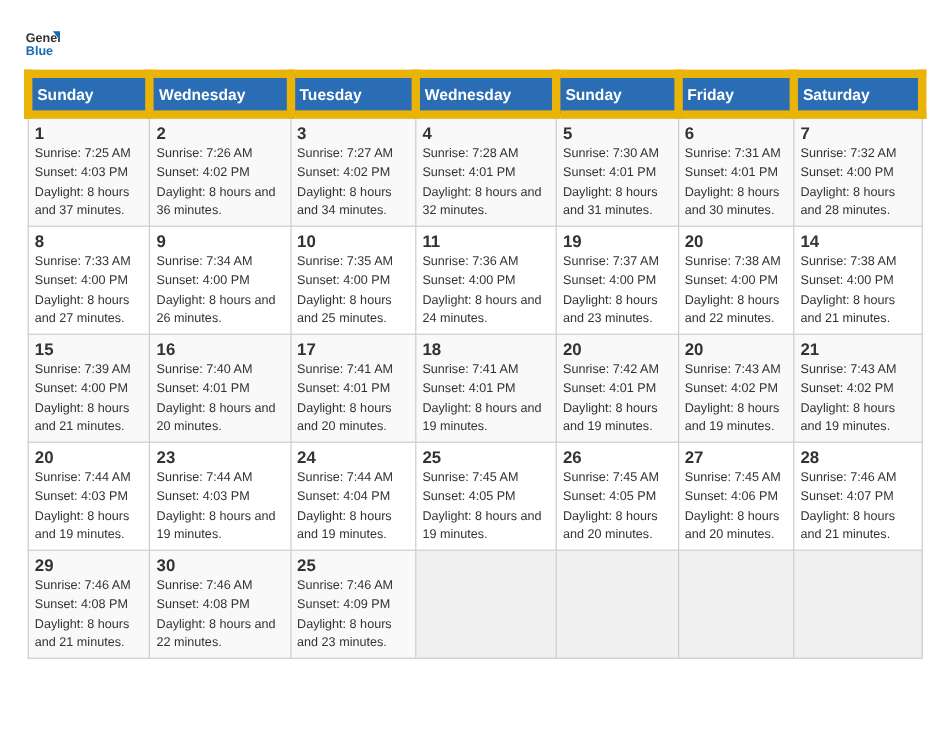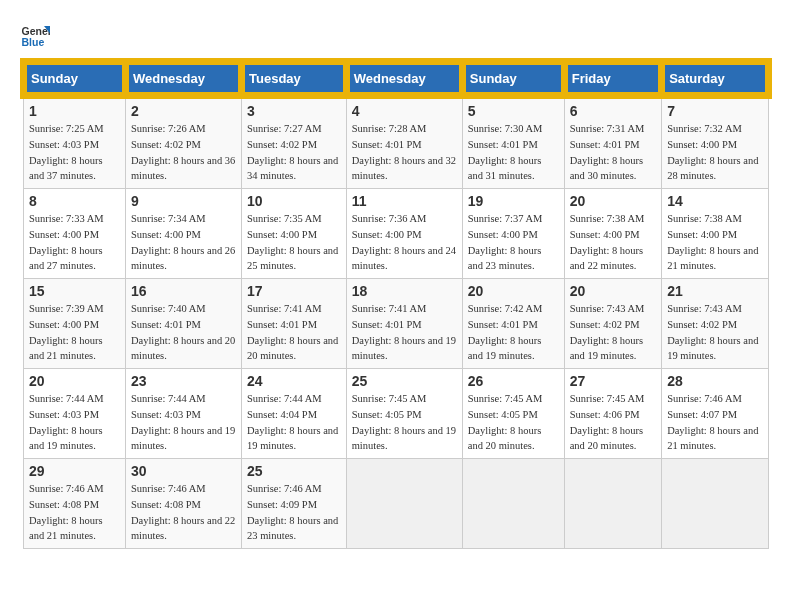--- a/index.html
+++ b/index.html
@@ -66,21 +66,20 @@
       font-size: 14px;
       font-weight: bold;
       color: #333;
       display: block;
       margin-bottom: 2px;
     }
     .day-info {
       font-size: 10.5px;
       color: #333;
       line-height: 1.5;
-      font-family: Liberation Serif, serif;
     }
     .empty-cell {
       background: #f0f0f0 !important;
     }
   </style>
 </head>
 <body>
 
 <div class="header">
   <div class="logo">

